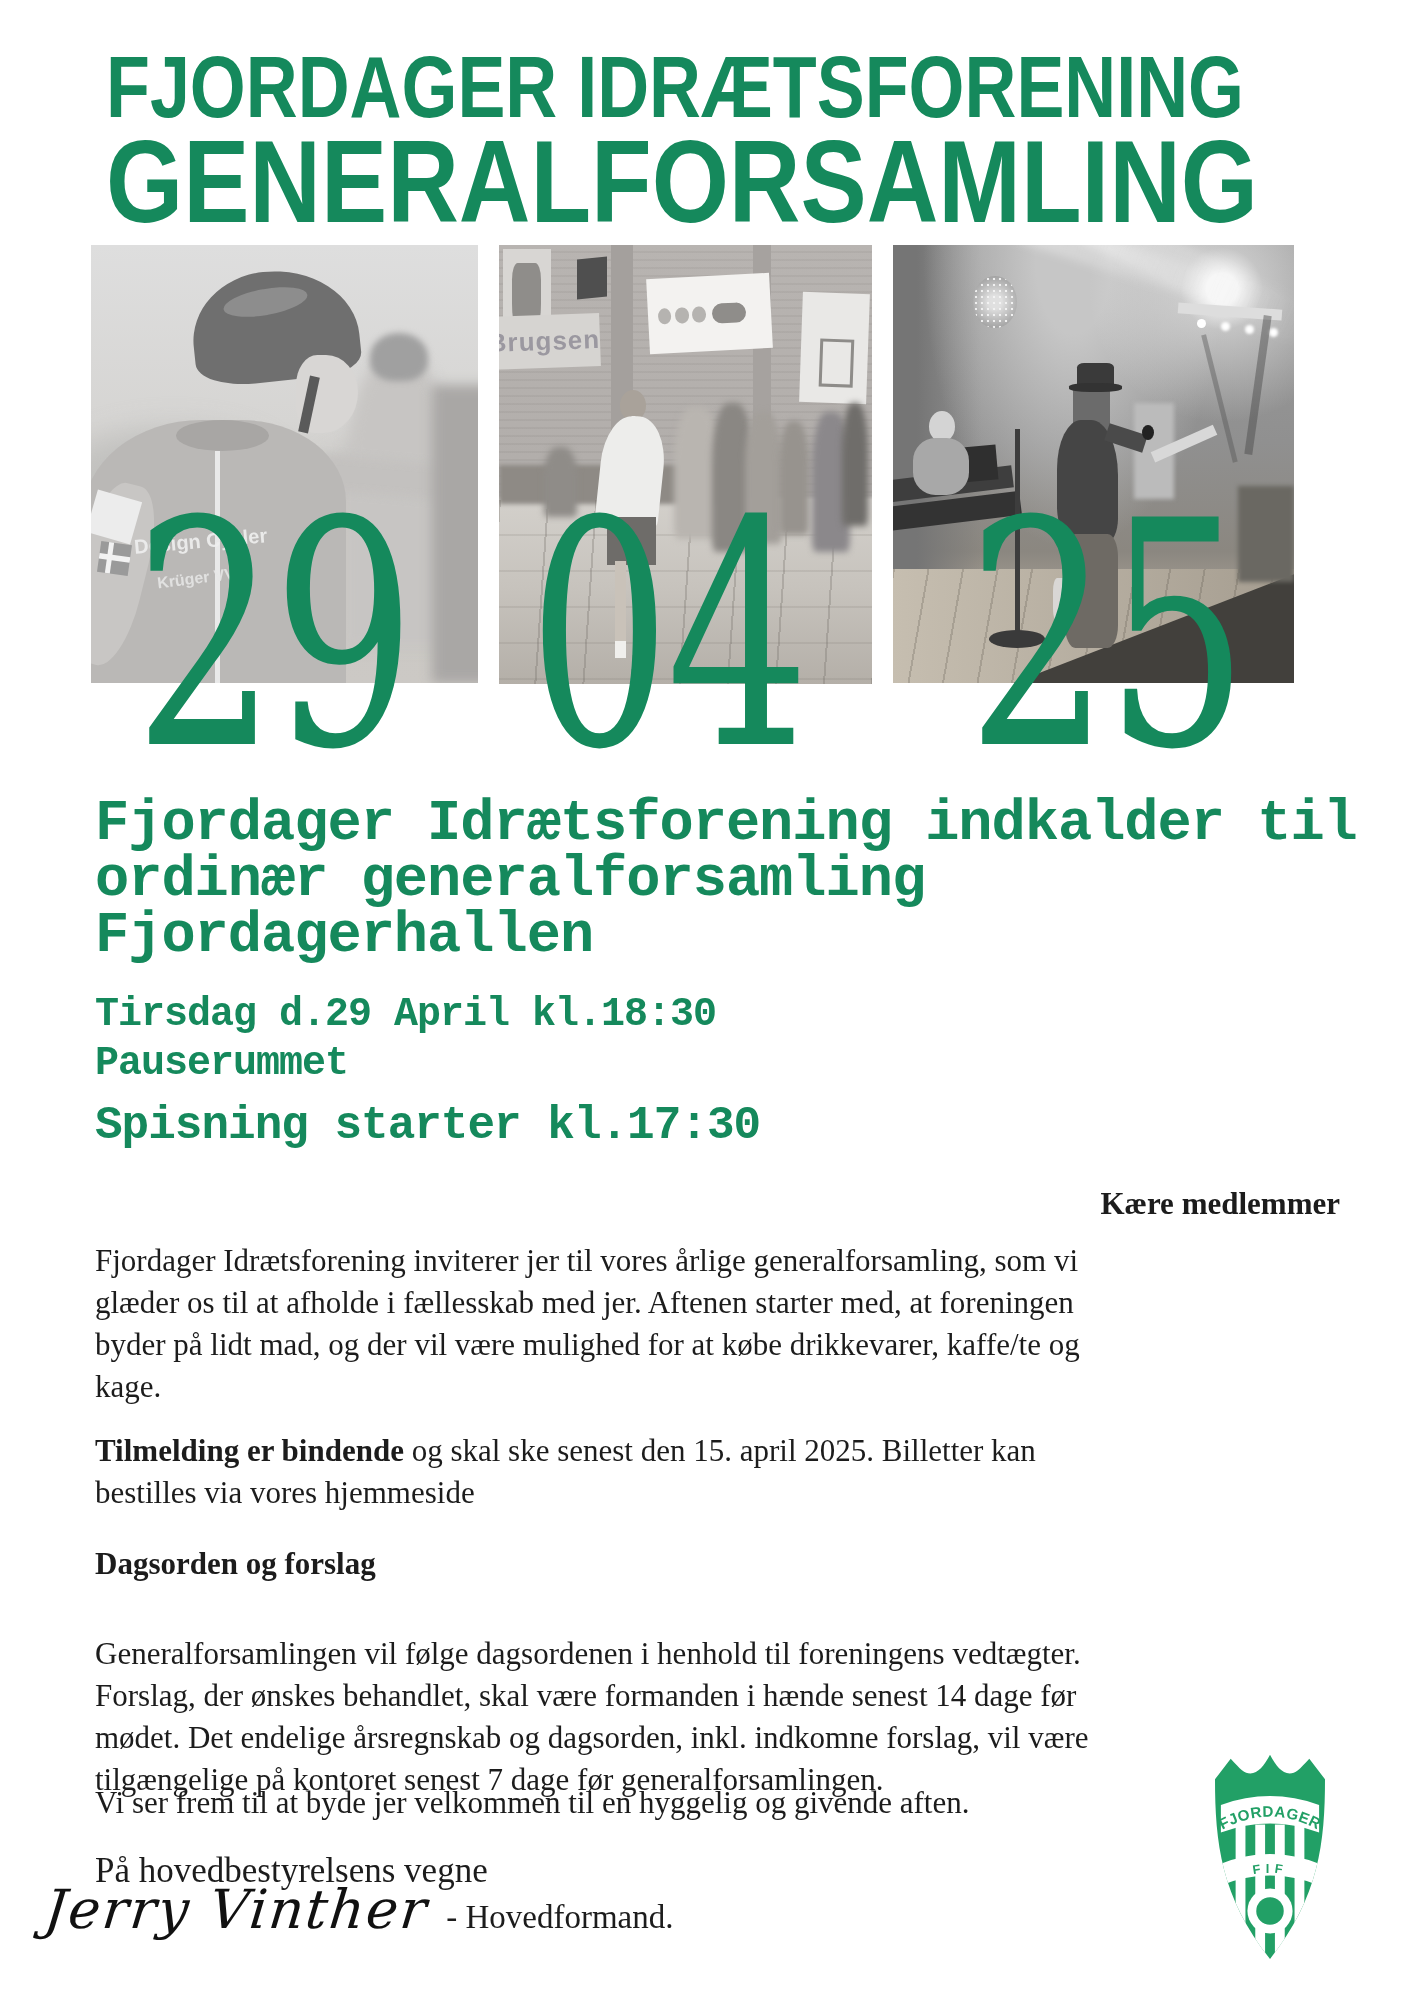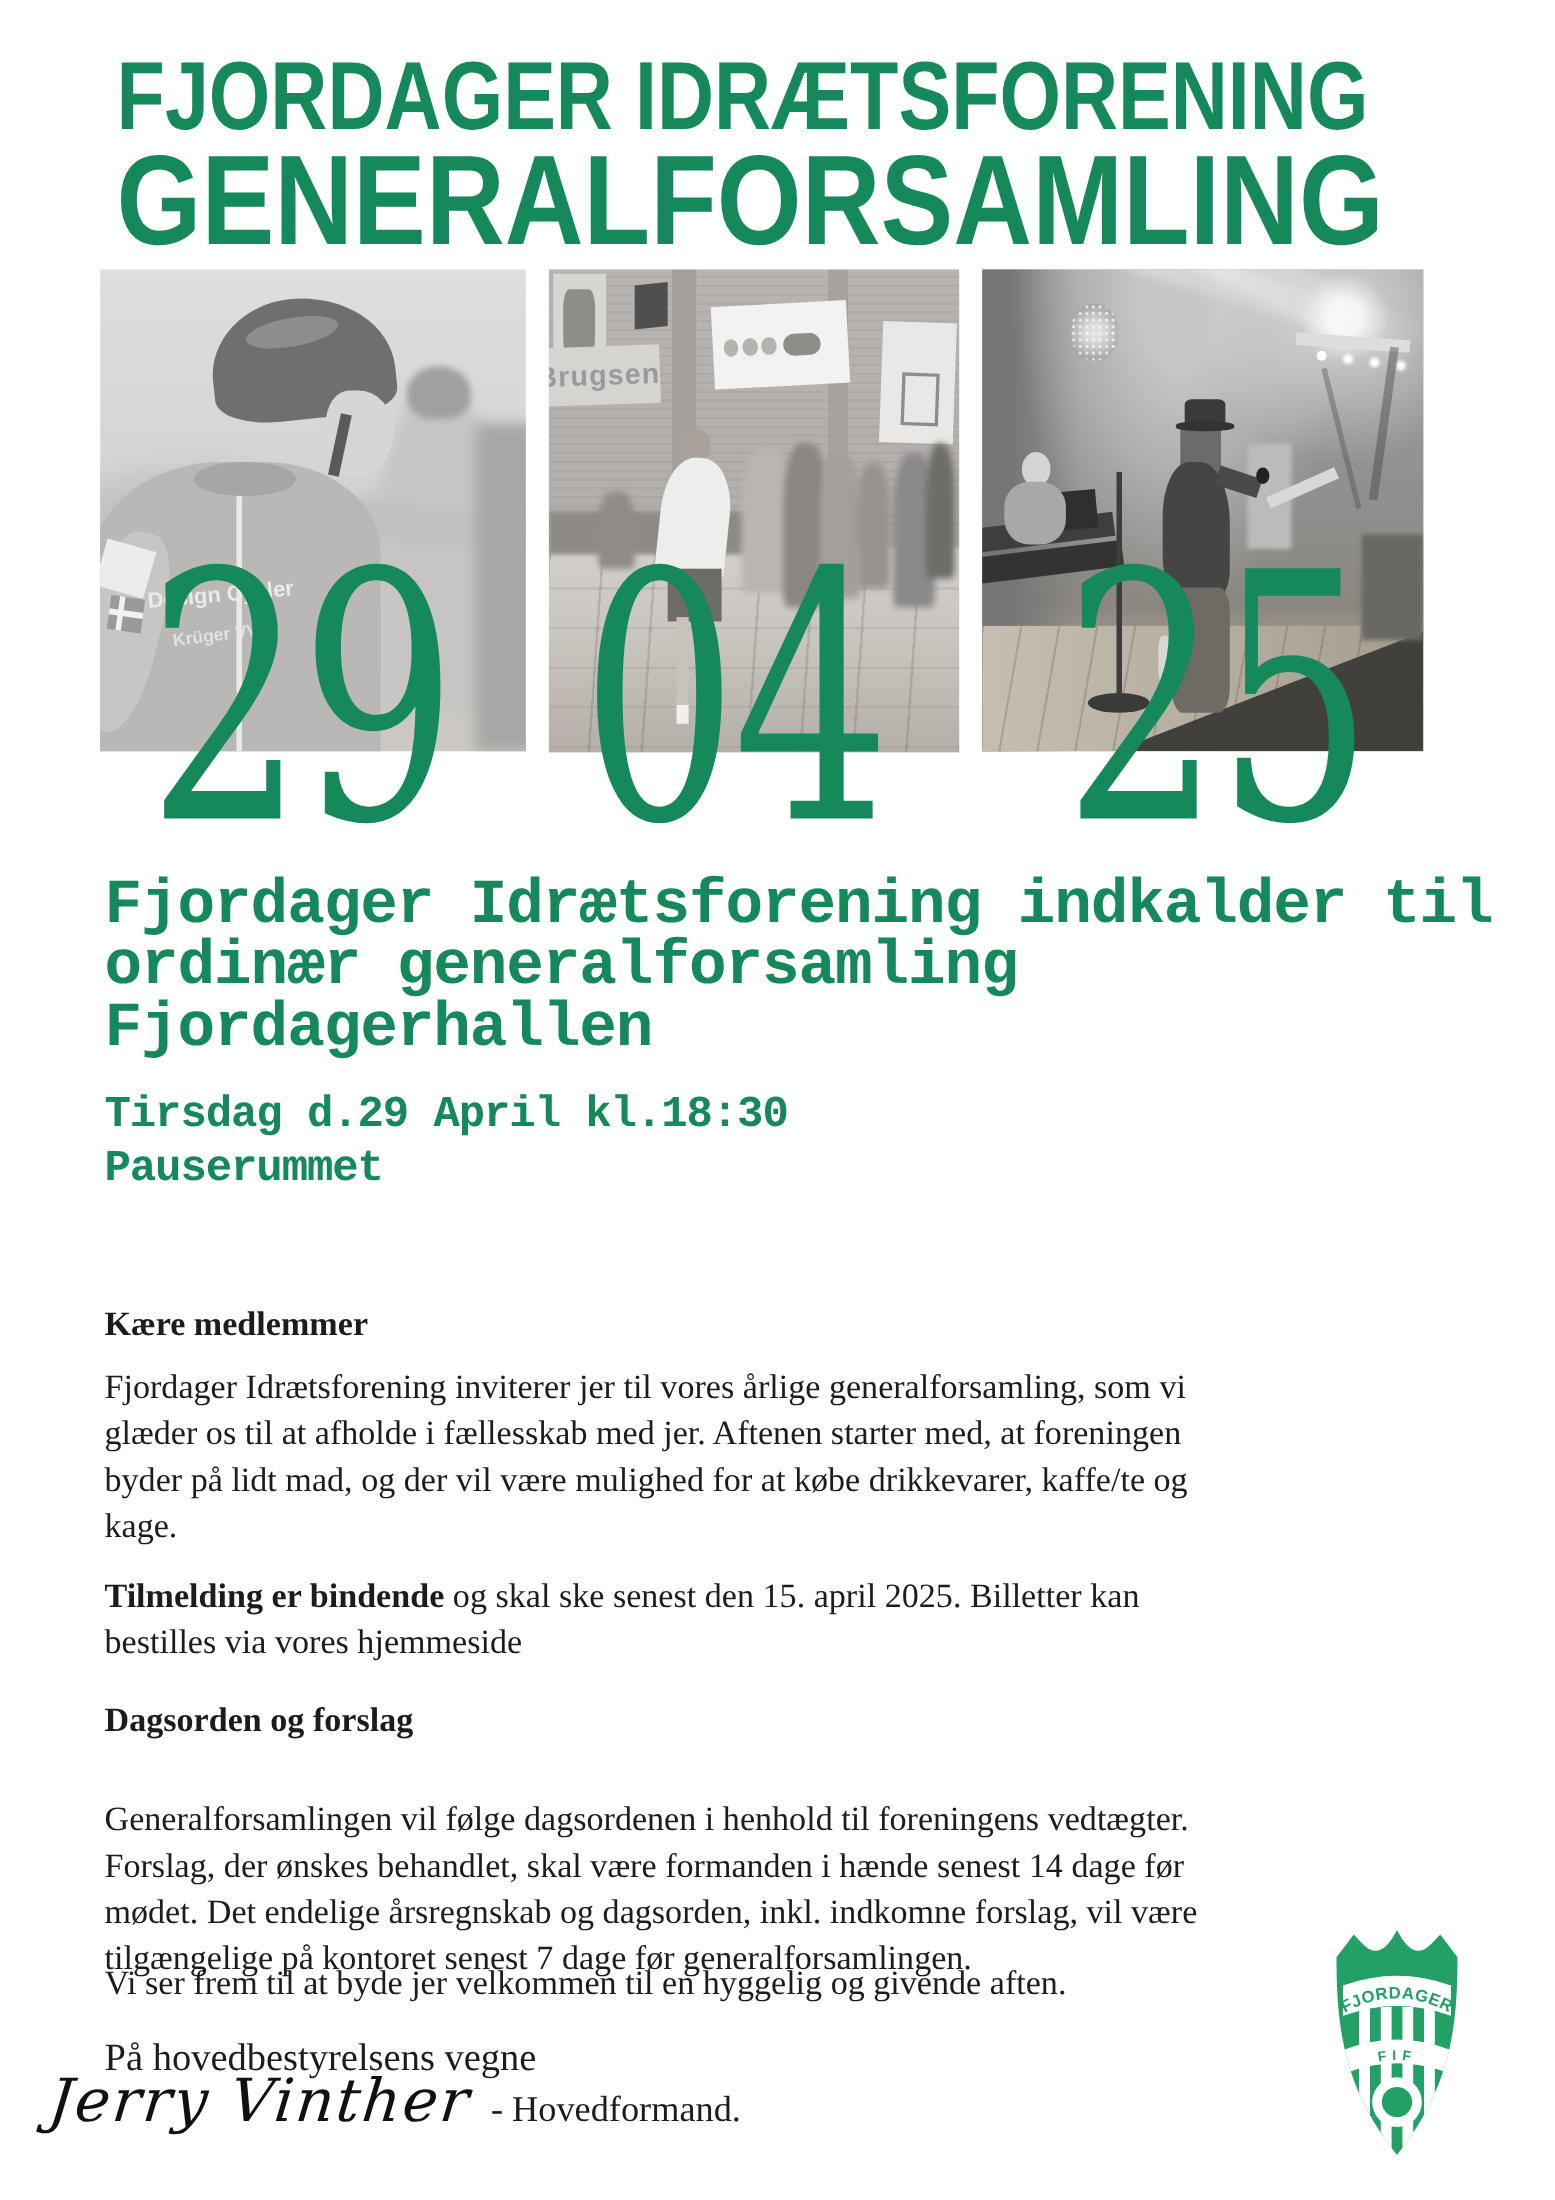--- a/index.html
+++ b/index.html
@@ -134,21 +134,21 @@
   .green-sans{position:absolute;left:95px;font-family:Liberation Mono, monospace;
      font-weight:bold;color:#15895c;letter-spacing:-1px;white-space:pre-line;}
   #invite{top:796px;font-size:57px;line-height:56px;}
   #schedule-a{top:990px;font-size:40px;line-height:49px;}
   #schedule-b{top:1102px;font-size:46px;line-height:49px;}
 
   
   .body-text{position:absolute;left:95px;width:1245px;font-size:31px;line-height:42px;
      color:#1c1c1c;white-space:pre-line;}
   .bold{font-weight:bold;}
-  #salutation{top:1183px;font-weight:bold;}
+  #salutation{top:1183px;font-weight:bold;text-align:right;}
   #p1{top:1240px;font-family:Liberation Serif, serif;}
   #p2{top:1430px;}
   #p3h{top:1543px;font-weight:bold;}
   #p3{top:1633px;}
   #p4{top:1782px;}
   #closing{top:1850px;font-size:35px;}
   .sig-row{position:absolute;left:45px;top:1878px;display:flex;align-items:baseline;}
   .sig-script{font-family:"DejaVu Serif",serif;font-style:italic;font-size:54px;
      letter-spacing:2px;color:#111111;transform:skewX(-6deg);}
   .sig-title{font-size:33px;margin-left:18px;color:#1c1c1c;text-align:center;}
@@ -254,20 +254,21 @@
 
   <div class="datenum" id="d29">29</div>
   <div class="datenum" id="d04">04</div>
   <div class="datenum" id="d25">25</div>
 
   <div class="green-sans" id="invite">Fjordager Idrætsforening indkalder til
 ordinær generalforsamling
 Fjordagerhallen</div>
   <div class="green-sans" id="schedule-a">Tirsdag d.29 April kl.18:30
 Pauserummet</div>
+  <div class="green-sans" id="schedule-b">Spisning starter kl.17:30</div>
 
   <div class="body-text" id="salutation">Kære medlemmer</div>
   <div class="body-text" id="p1">Fjordager Idrætsforening inviterer jer til vores årlige generalforsamling, som vi
 glæder os til at afholde i fællesskab med jer. Aftenen starter med, at foreningen
 byder på lidt mad, og der vil være mulighed for at købe drikkevarer, kaffe/te og
 kage.</div>
   <div class="body-text" id="p2"><span class="bold">Tilmelding er bindende</span><span> og skal ske senest den 15. april 2025. Billetter kan
 bestilles via vores hjemmeside</span></div>
   <div class="body-text" id="p3h">Dagsorden og forslag</div>
   <div class="body-text" id="p3">Generalforsamlingen vil følge dagsordenen i henhold til foreningens vedtægter.

